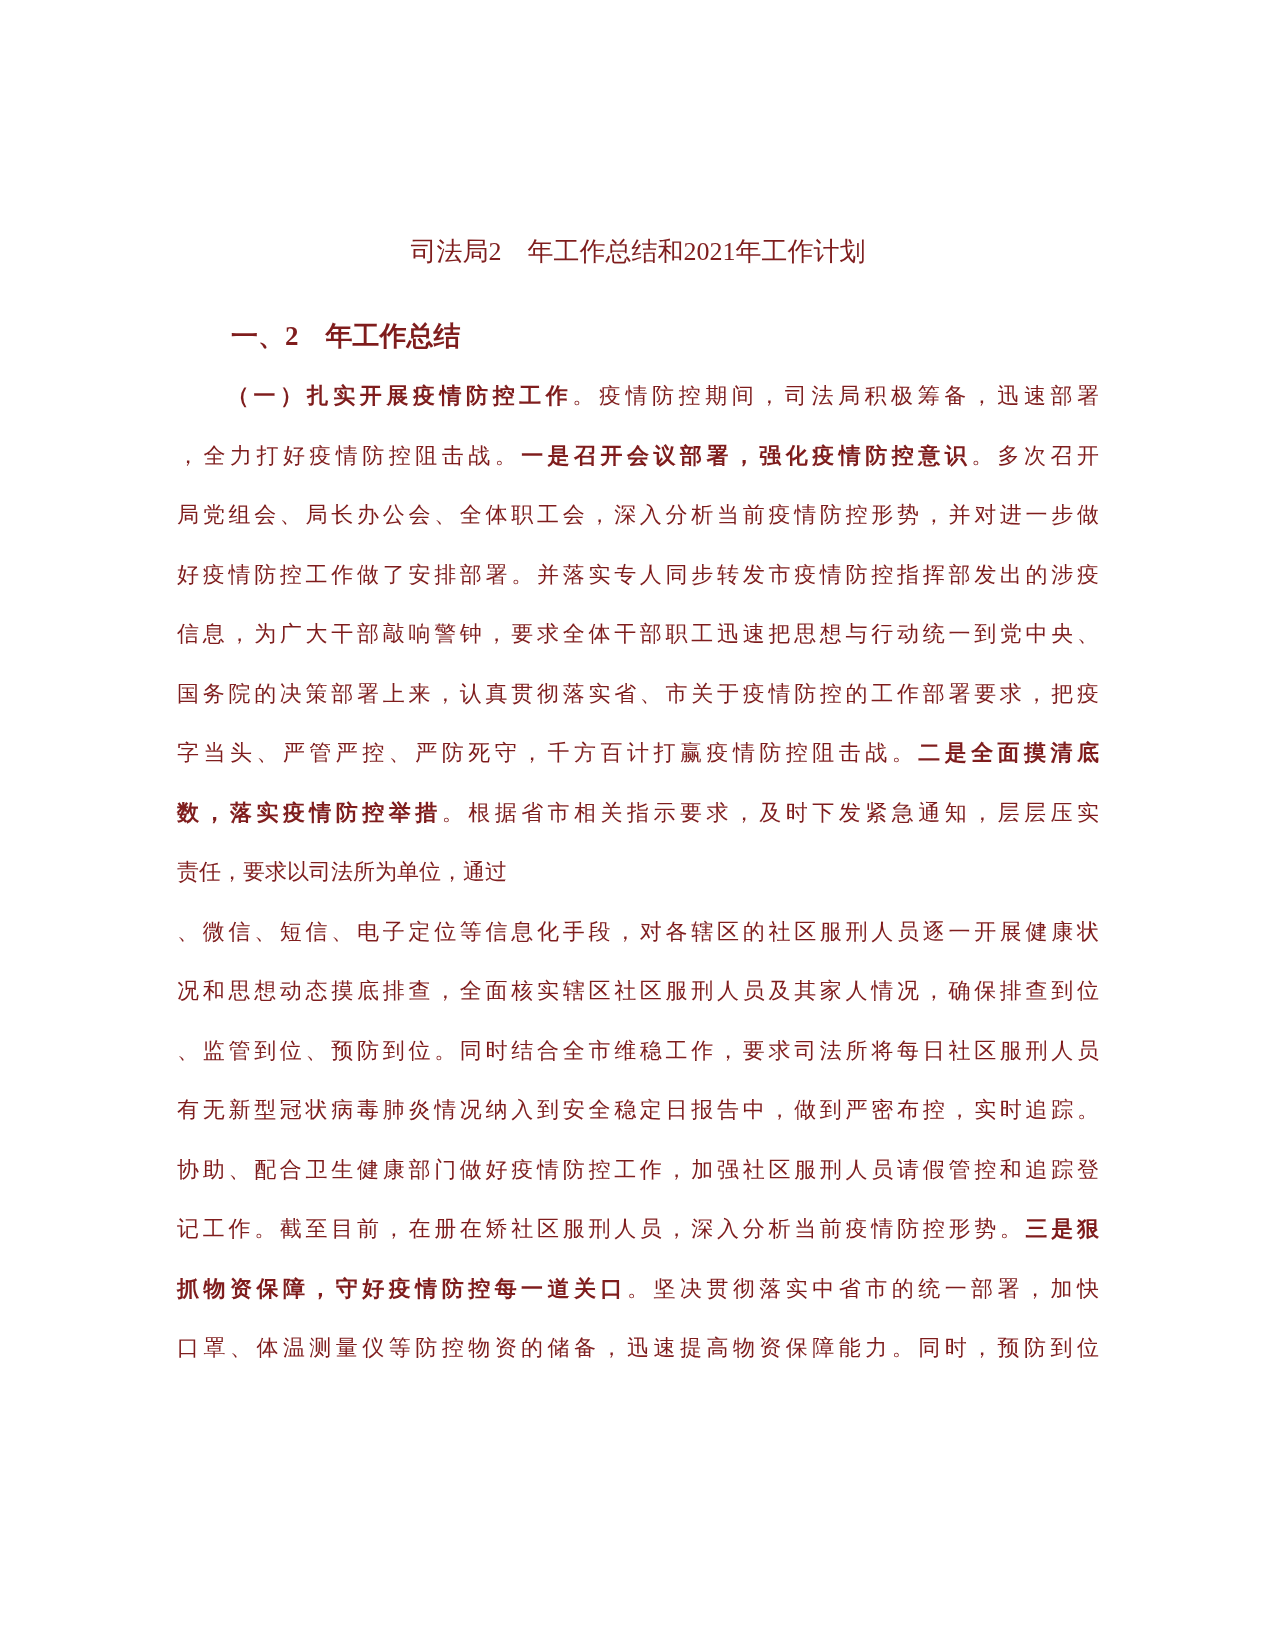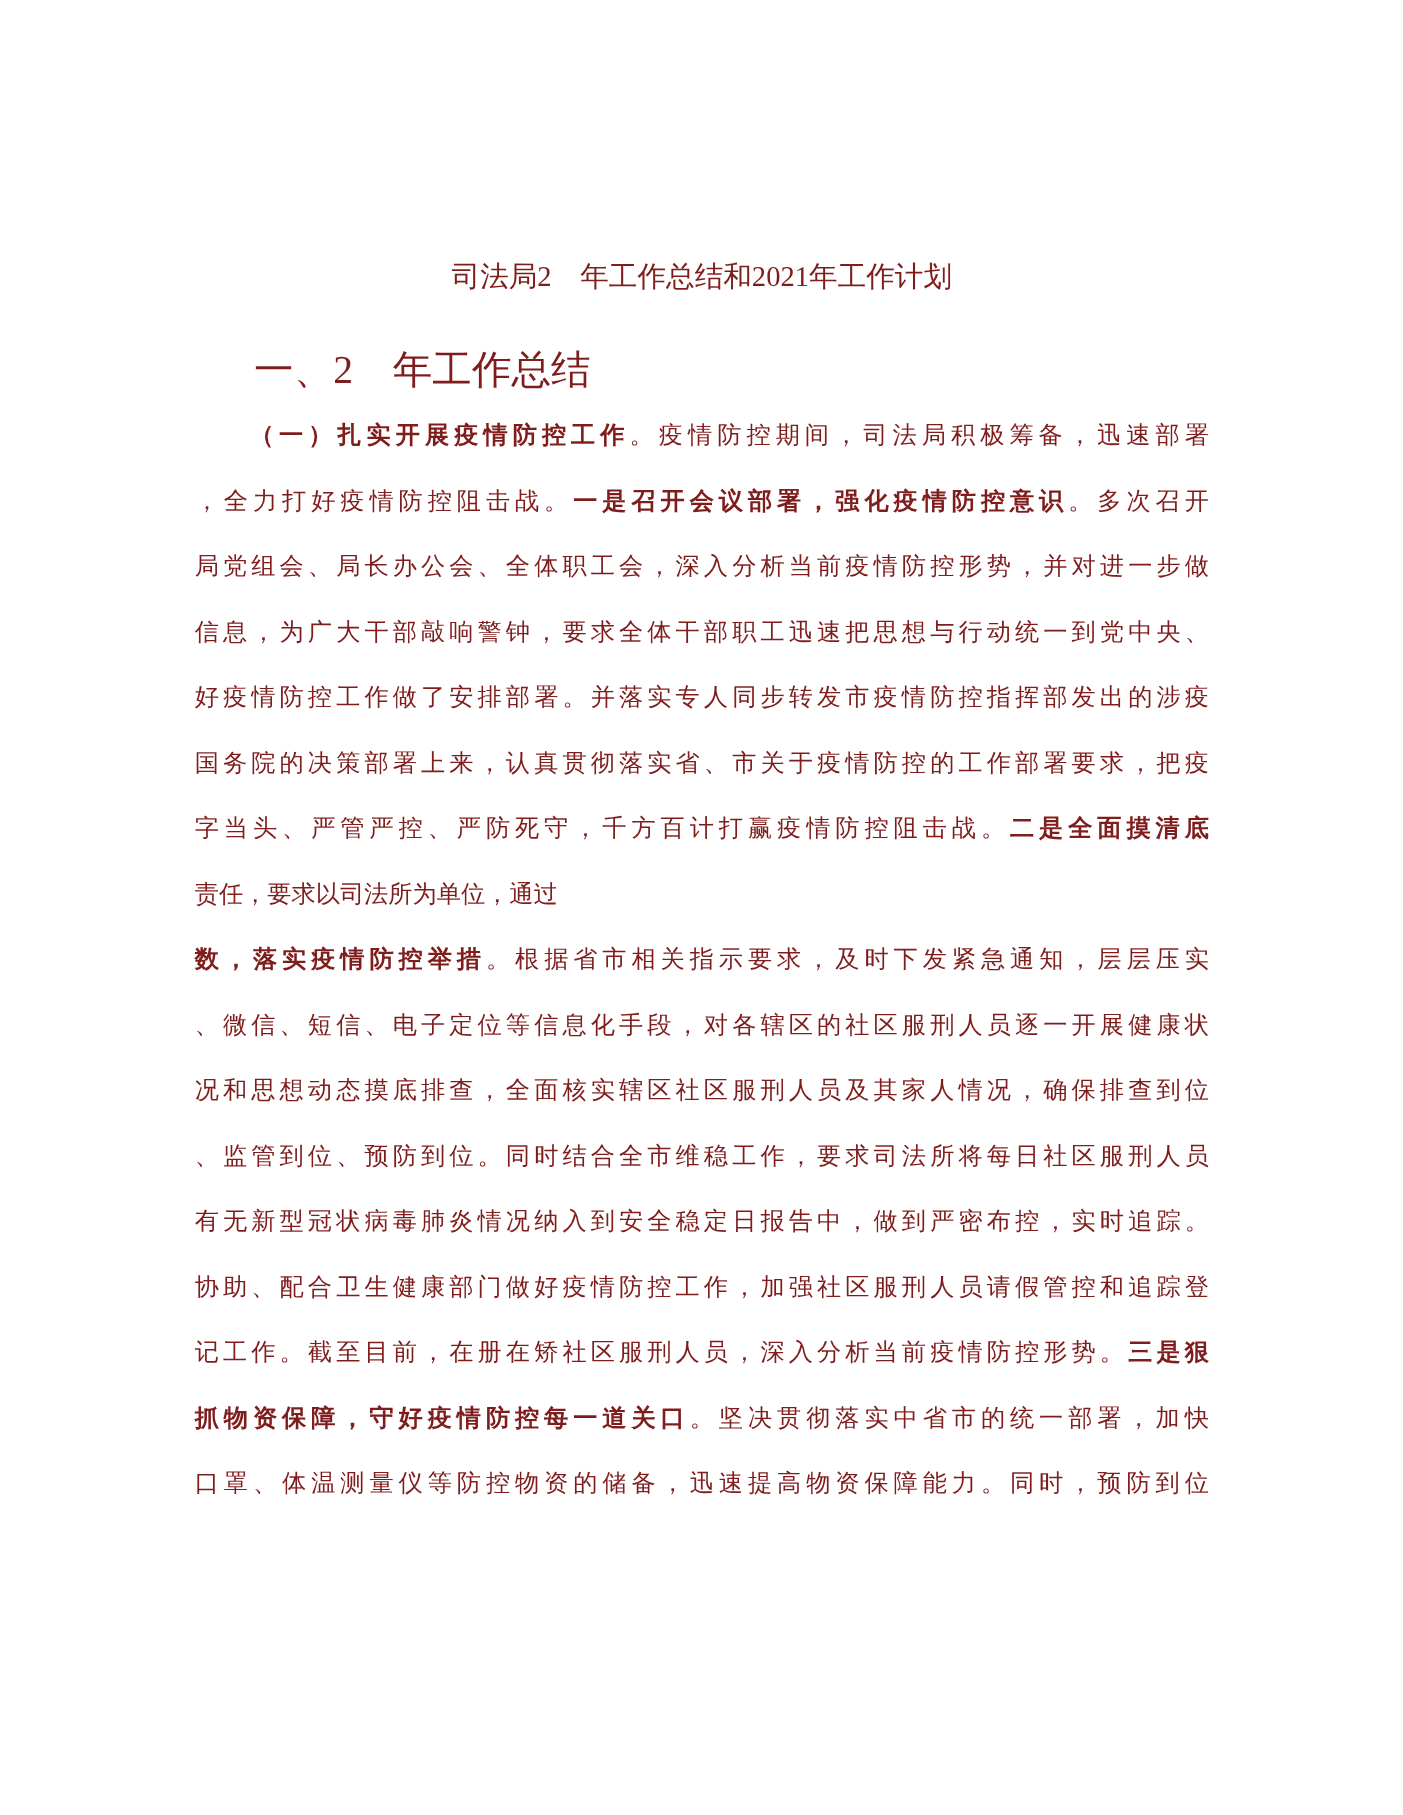--- a/index.html
+++ b/index.html
@@ -20,25 +20,26 @@
     margin-top: 36px;
   }
   .title {
     font-size: 26px;
     line-height: 40px;
     text-align: center;
     font-weight: normal;
     white-space: pre;
   }
   .heading {
-    font-size: 36px;
+    font-size: 27px;
     line-height: 60px;
     margin-top: 34px;
     padding-left: 54px;
     white-space: pre;
+    font-weight: bold;
   }
   .body-lines {
     width: 922px;
   }
   .line {
     font-size: 22px;
     line-height: 59.5px;
     white-space: nowrap;
   }
   .line.full {
@@ -56,26 +57,26 @@
 </head>
 <body>
 
 <div class="page">
   <div class="title">司法局2　年工作总结和2021年工作计划</div>
   <div class="heading">一、2　年工作总结</div>
   <div class="body-lines" id="body-lines">
       <div class="line full indent"><span class="run-bold">（一）扎实开展疫情防控工作</span><span class="run">。疫情防控期间，司法局积极筹备，迅速部署</span></div>
       <div class="line full"><span class="run">，全力打好疫情防控阻击战。</span><span class="run-bold">一是召开会议部署，强化疫情防控意识</span><span class="run">。多次召开</span></div>
       <div class="line full"><span class="run">局党组会、局长办公会、全体职工会，深入分析当前疫情防控形势，并对进一步做</span></div>
+      <div class="line full"><span class="run">好疫情防控工作做了安排部署。并落实专人同步转发市疫情防控指挥部发出的涉疫</span></div>
       <div class="line full"><span class="run">信息，为广大干部敲响警钟，要求全体干部职工迅速把思想与行动统一到党中央、</span></div>
-      <div class="line full"><span class="run">好疫情防控工作做了安排部署。并落实专人同步转发市疫情防控指挥部发出的涉疫</span></div>
       <div class="line full"><span class="run">国务院的决策部署上来，认真贯彻落实省、市关于疫情防控的工作部署要求，把疫</span></div>
       <div class="line full"><span class="run">字当头、严管严控、严防死守，千方百计打赢疫情防控阻击战。</span><span class="run-bold">二是全面摸清底</span></div>
+      <div class="line full"><span class="run-bold">数，落实疫情防控举措</span><span class="run">。根据省市相关指示要求，及时下发紧急通知，层层压实</span></div>
       <div class="line"><span class="run">责任，要求以司法所为单位，通过</span></div>
-      <div class="line full"><span class="run-bold">数，落实疫情防控举措</span><span class="run">。根据省市相关指示要求，及时下发紧急通知，层层压实</span></div>
       <div class="line full"><span class="run">、微信、短信、电子定位等信息化手段，对各辖区的社区服刑人员逐一开展健康状</span></div>
       <div class="line full"><span class="run">况和思想动态摸底排查，全面核实辖区社区服刑人员及其家人情况，确保排查到位</span></div>
       <div class="line full"><span class="run">、监管到位、预防到位。同时结合全市维稳工作，要求司法所将每日社区服刑人员</span></div>
       <div class="line full"><span class="run">有无新型冠状病毒肺炎情况纳入到安全稳定日报告中，做到严密布控，实时追踪。</span></div>
       <div class="line full"><span class="run">协助、配合卫生健康部门做好疫情防控工作，加强社区服刑人员请假管控和追踪登</span></div>
       <div class="line full"><span class="run">记工作。截至目前，在册在矫社区服刑人员，深入分析当前疫情防控形势。</span><span class="run-bold">三是狠</span></div>
       <div class="line full"><span class="run-bold">抓物资保障，守好疫情防控每一道关口</span><span class="run">。坚决贯彻落实中省市的统一部署，加快</span></div>
       <div class="line full"><span class="run">口罩、体温测量仪等防控物资的储备，迅速提高物资保障能力。同时，预防到位</span></div>
     </div>
 </div>

